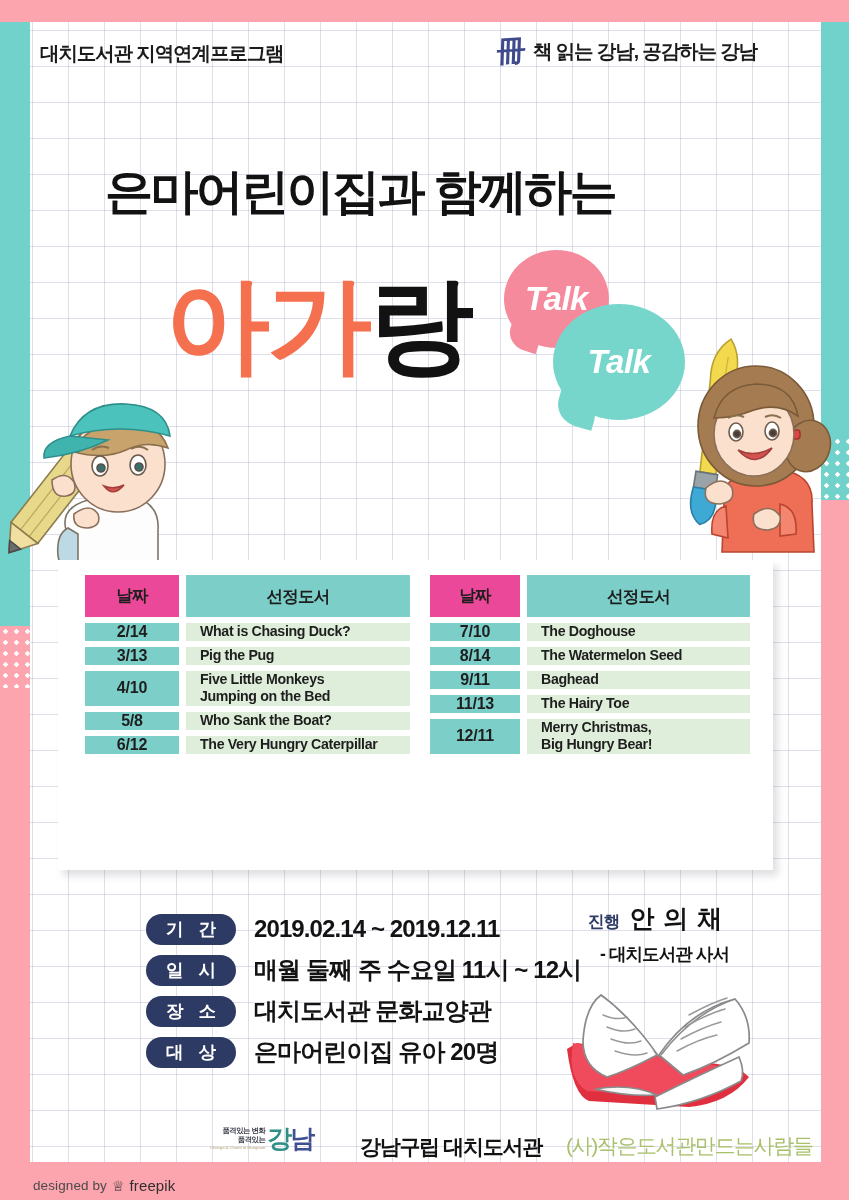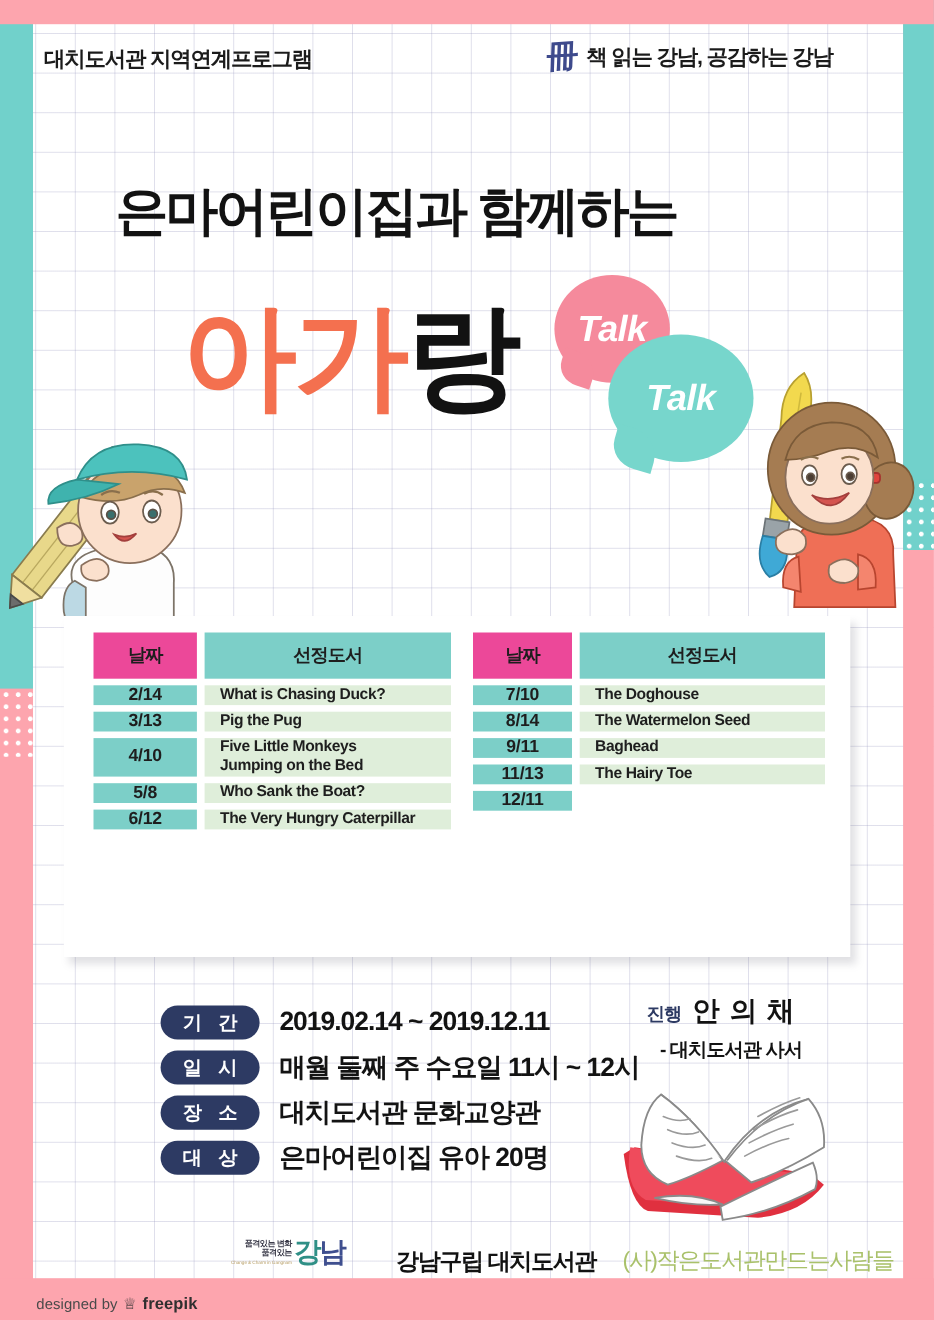--- a/index.html
+++ b/index.html
@@ -49,21 +49,21 @@
     background-size:11px 11px;
   }
 
   
   .freepik {
     position:absolute; left:33px; bottom:6px;
     font-size:13.5px; color:#4a4a4a; letter-spacing:.1px;
     display:flex; align-items:center; gap:5px;
     font-weight:400;
   }
-  .freepik .fp-name { font-weight:700; font-size:15px; color:#2f2f2f; }
+  .freepik .fp-name { font-weight:400; font-size:15px; color:#2f2f2f; }
   .freepik .fp-mark { font-size:14px; color:#2f2f2f; }
 
   
   .hdr-left {
     position:absolute; left:40px; top:40px;
     font-size:19.5px; font-weight:700; color:#1b1b1b;
     letter-spacing:-1.1px; white-space:nowrap;
   }
   .hdr-right {
     position:absolute; left:497px; top:37px;
@@ -379,20 +379,21 @@
       <div class="trow brow">
         <div class="cell-date">9/11</div>
         <div class="cell-book">Baghead</div>
       </div>
       <div class="trow brow">
         <div class="cell-date">11/13</div>
         <div class="cell-book">The Hairy Toe</div>
       </div>
       <div class="trow brow">
         <div class="cell-date">12/11</div>
+        <div class="cell-book">Merry Christmas,<br>Big Hungry Bear!</div>
       </div>
     </div>
   </div>
 
   <div class="info">
     <div class="info-row">
       <div class="info-tag">기 간</div>
       <div class="info-val">2019.02.14 ~ 2019.12.11</div>
     </div>
     <div class="info-row">

